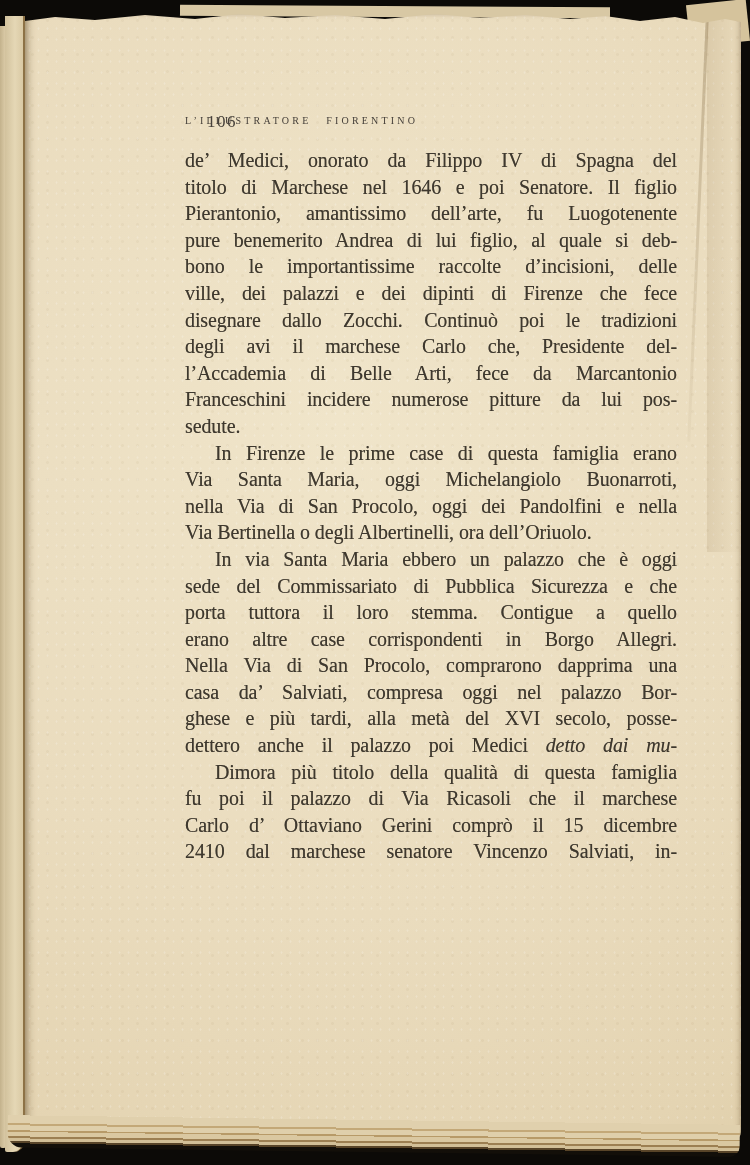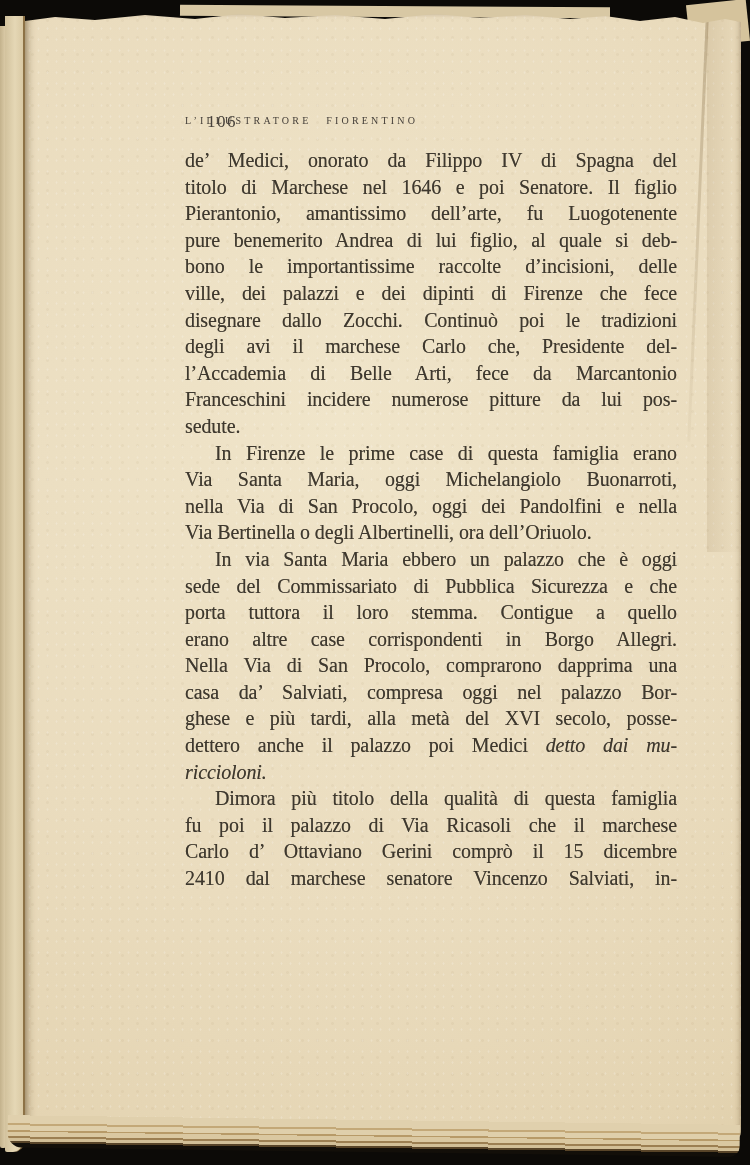--- a/index.html
+++ b/index.html
@@ -149,21 +149,20 @@
         <div class="line"><span>nella Via di San Procolo, oggi dei Pandolfini e nella</span></div>
         <div class="line nj"><span>Via Bertinella o degli Albertinelli, ora dell’Oriuolo.</span></div>
         <div class="line indent"><span>In via Santa Maria ebbero un palazzo che è oggi</span></div>
         <div class="line"><span>sede del Commissariato di Pubblica Sicurezza e che</span></div>
         <div class="line"><span>porta tuttora il loro stemma. Contigue a quello</span></div>
         <div class="line"><span>erano altre case corrispondenti in Borgo Allegri.</span></div>
         <div class="line"><span>Nella Via di San Procolo, comprarono dapprima una</span></div>
         <div class="line"><span>casa da’ Salviati, compresa oggi nel palazzo Bor-</span></div>
         <div class="line"><span>ghese e più tardi, alla metà del XVI secolo, posse-</span></div>
         <div class="line"><span>dettero anche il palazzo poi Medici </span><span class="italic">detto dai mu-</span></div>
-        <div class="line nj"><span class="italic">riccioloni.</span></div>
         <div class="line indent"><span>Dimora più titolo della qualità di questa famiglia</span></div>
         <div class="line"><span>fu poi il palazzo di Via Ricasoli che il marchese</span></div>
         <div class="line"><span>Carlo d’ Ottaviano Gerini comprò il 15 dicembre</span></div>
         <div class="line"><span>2410 dal marchese senatore Vincenzo Salviati, in-</span></div>
       </div>
   </div>
 </div>
 
 <div class="edge-bottom"></div>
 

